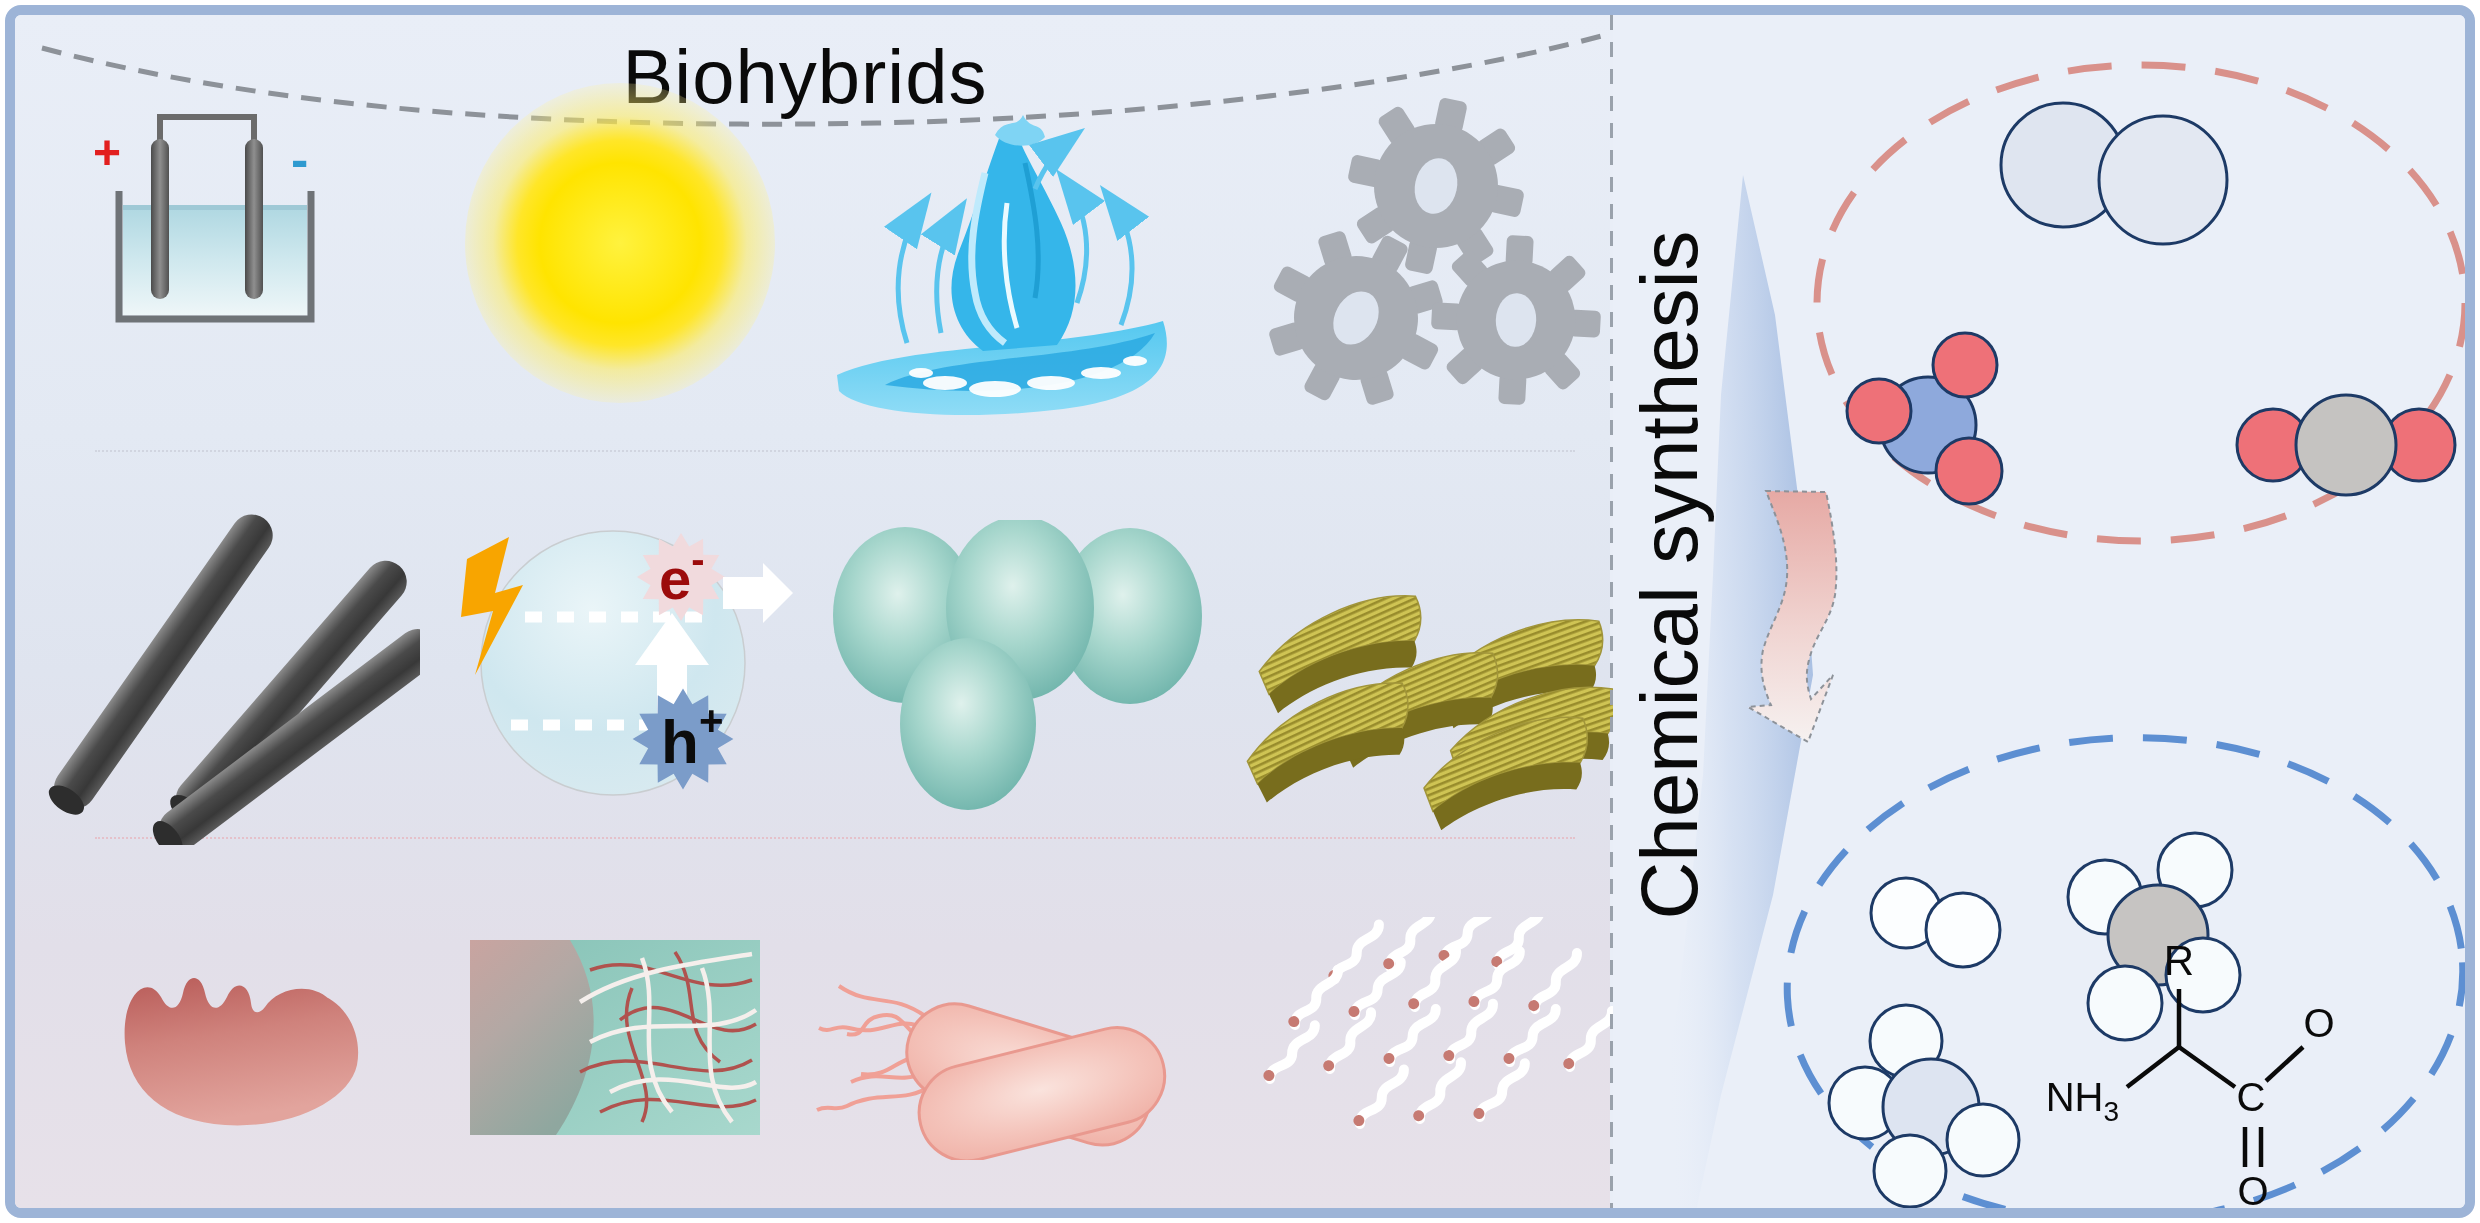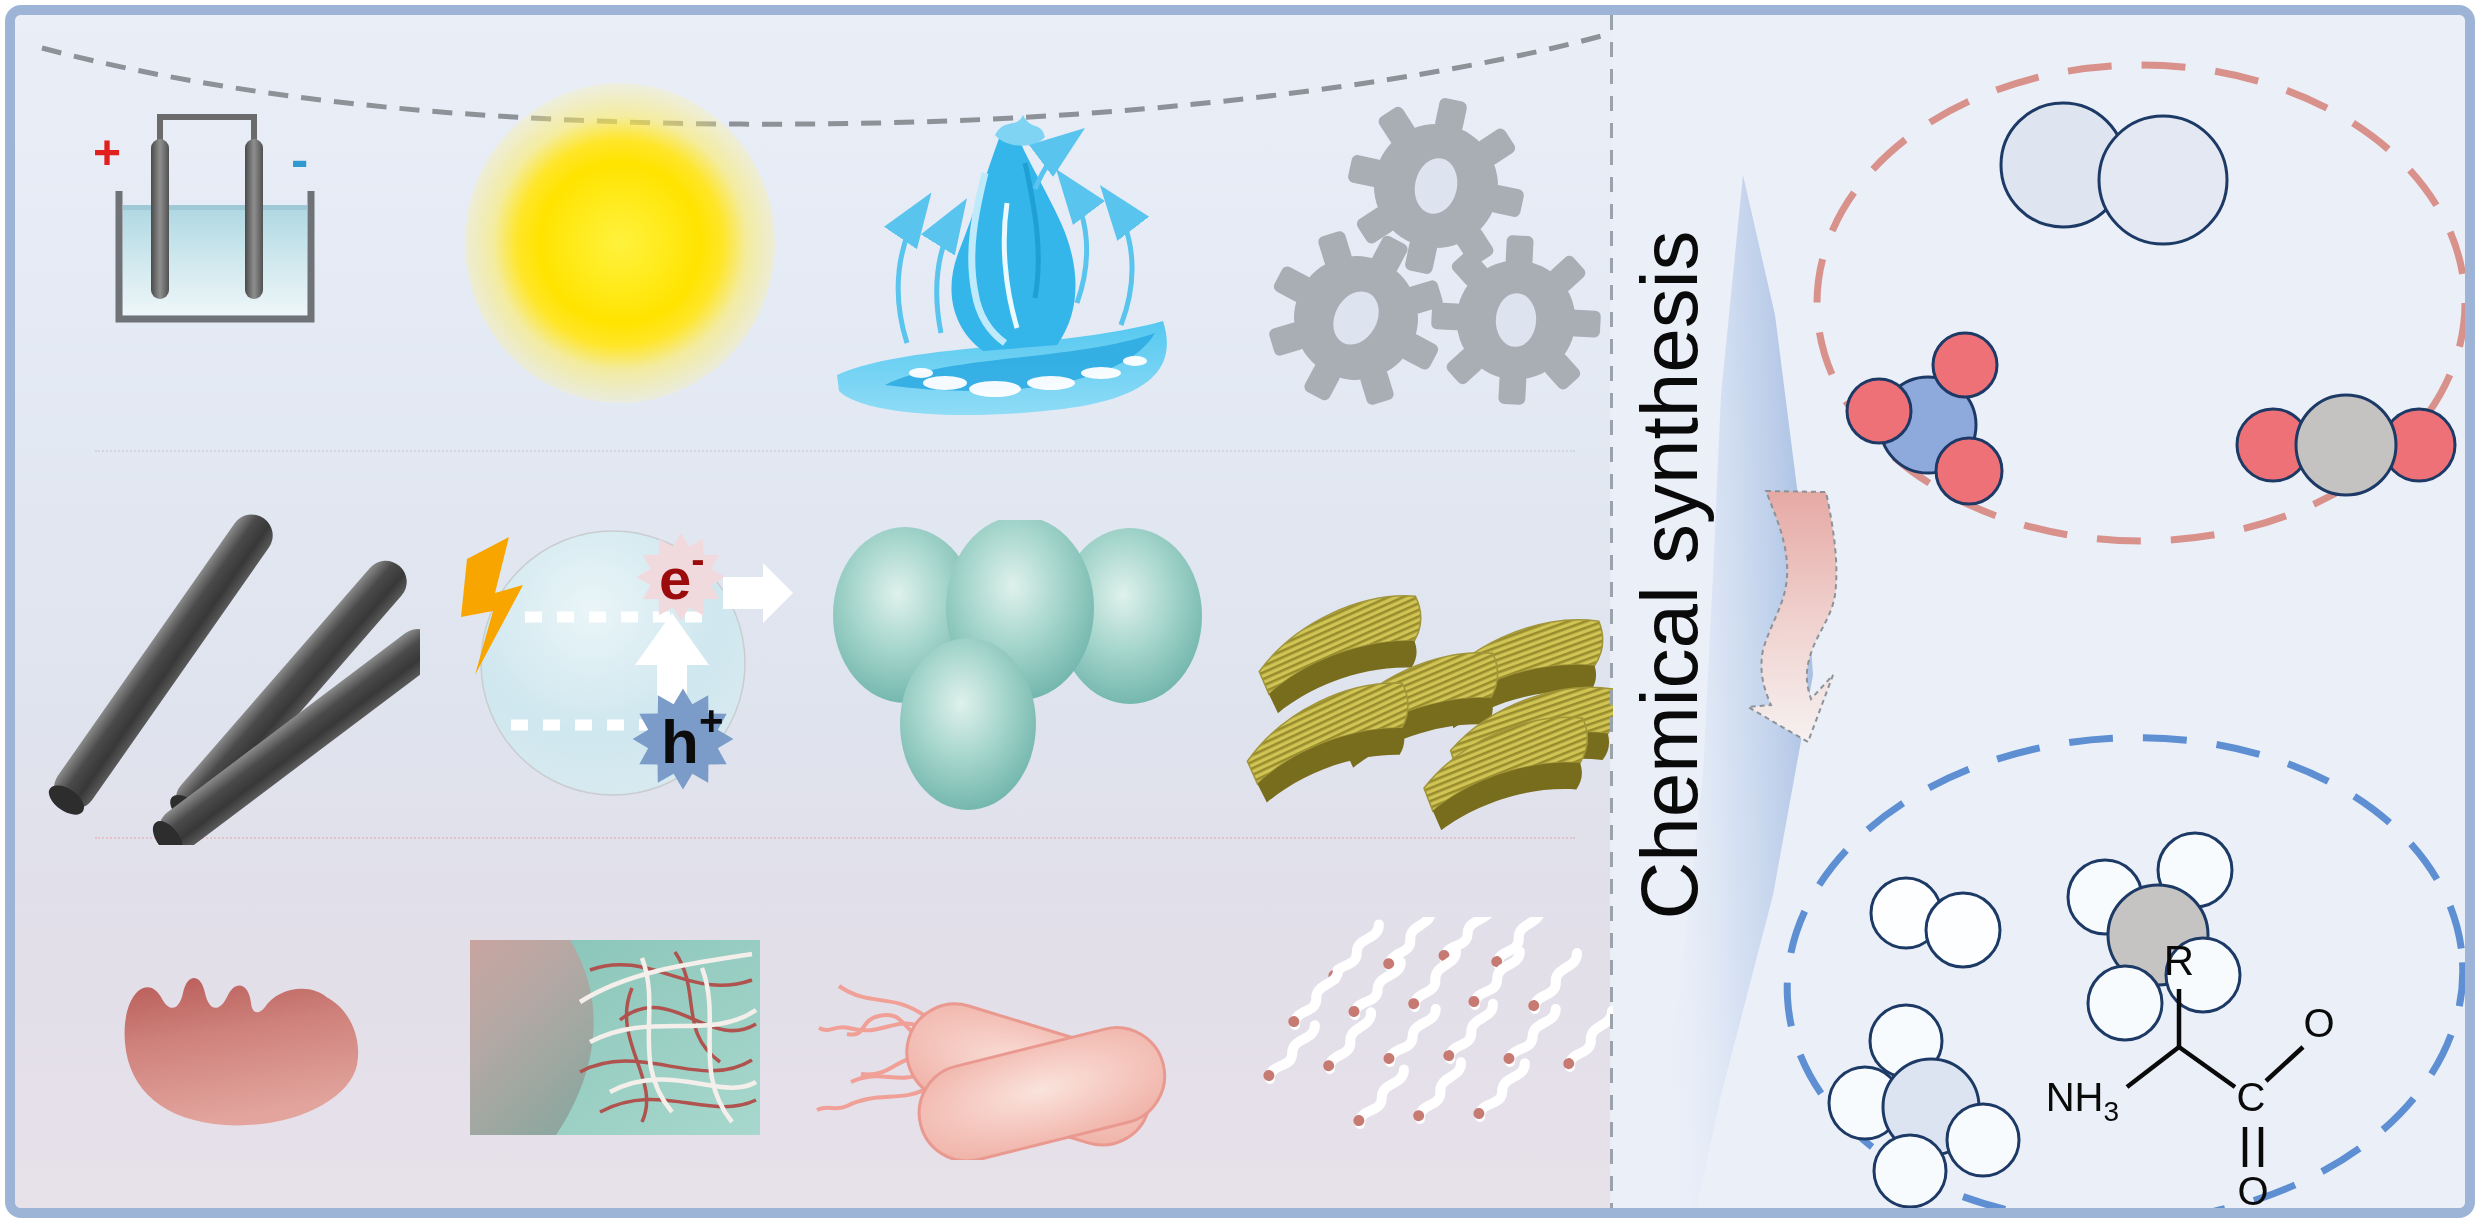--- a/index.html
+++ b/index.html
@@ -131,20 +131,21 @@
   </svg>
 
   <div class="frame">
 
     <div class="panel-left">
 
       <svg class="curve-svg" viewBox="0 0 1583 170">
         <path d="M15,25 C260,90 560,106 850,100 C1150,94 1420,55 1578,12" fill="none" stroke="#8d9299" stroke-width="5" stroke-dasharray="20 13"></path>
       </svg>
 
+      <div class="title-main">Biohybrids</div>
 
       <div class="sep sep1"></div>
       <div class="sep sep2"></div>
 
       <div class="icon" style="left:70px;top:88px;width:260px;height:255px">
         <svg viewBox="0 0 260 255">
           <rect x="38" y="102" width="184" height="110" fill="url(#waterG)"></rect>
           <rect x="38" y="102" width="184" height="5" fill="#9fc9d6"></rect>
           <path d="M75,40 L75,14 L169,14 L169,40" fill="none" stroke="#6b6b6b" stroke-width="6"></path>
           <rect x="66" y="36" width="18" height="160" rx="9" fill="url(#elG)"></rect>

